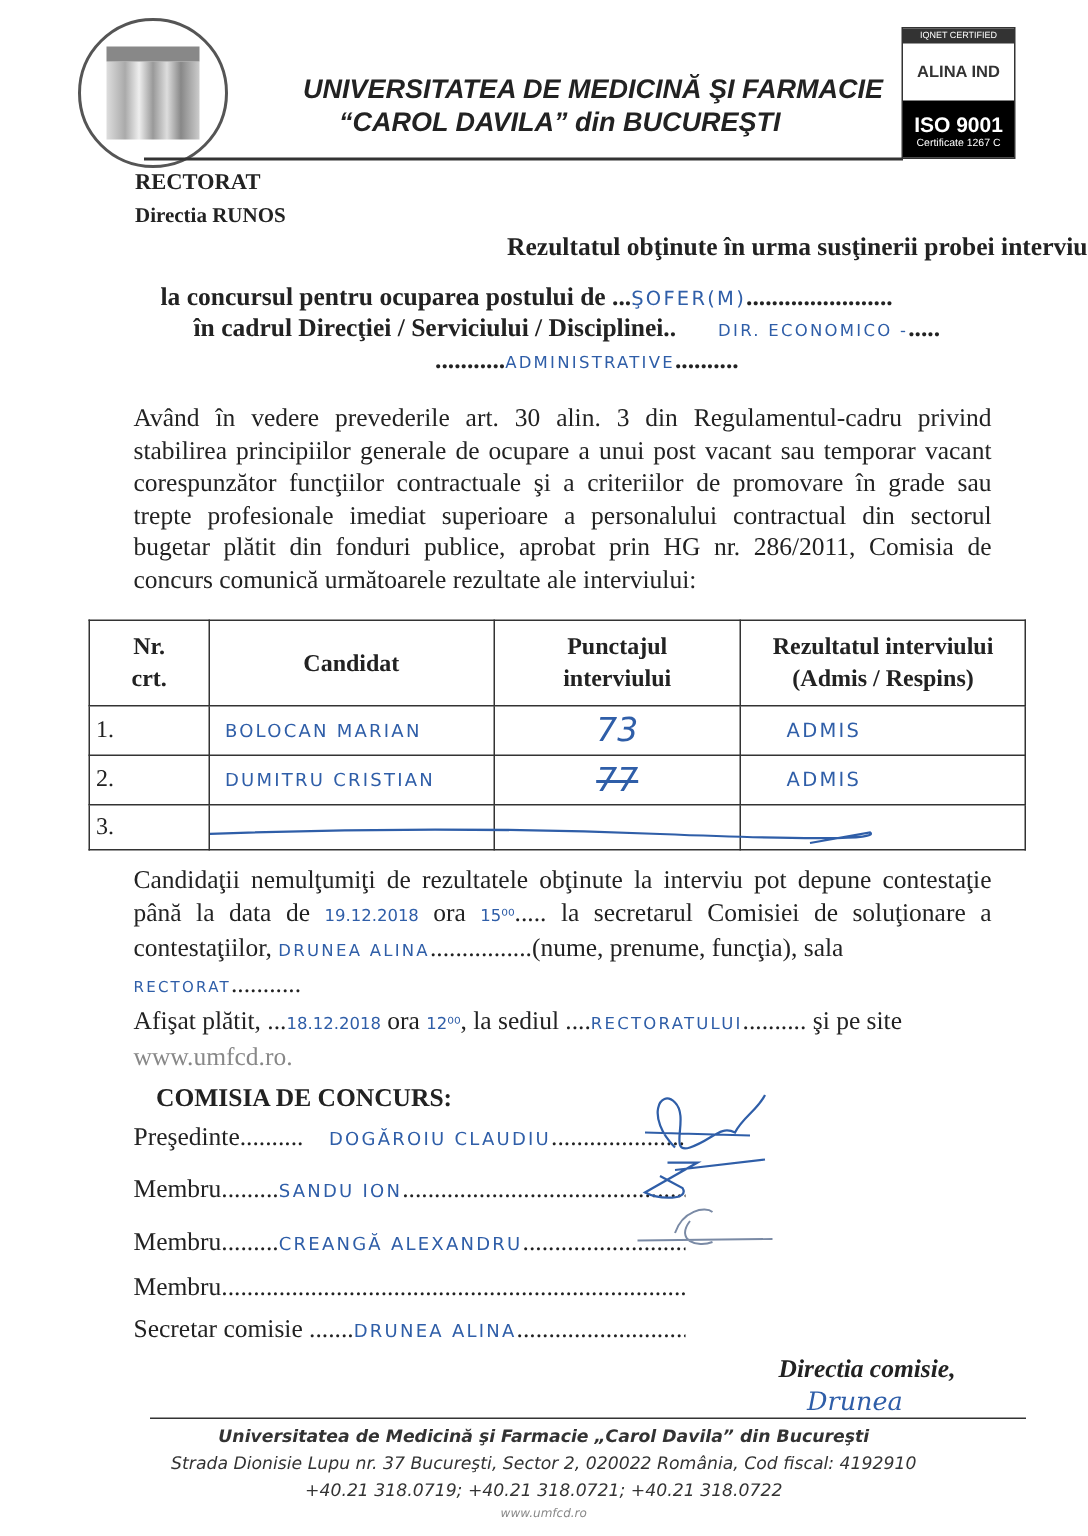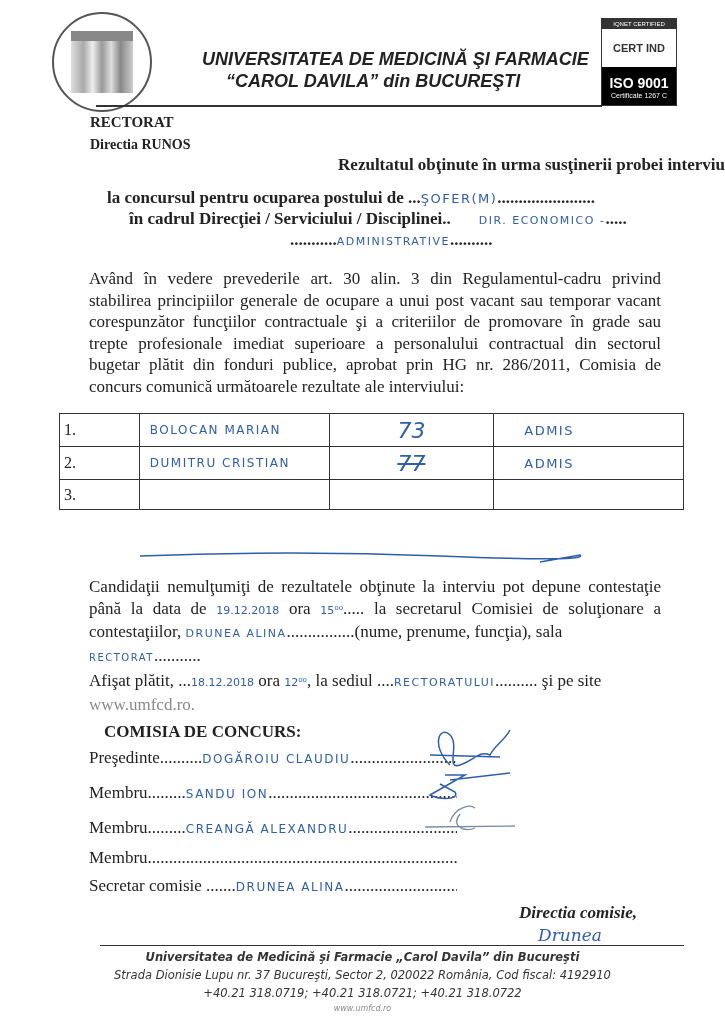--- a/index.html
+++ b/index.html
@@ -30,21 +30,21 @@
 <body>
 
 <div class="abs seal">
   <div class="seal-inner"></div>
 </div>
 <div class="abs head-title" style="left:202px; top:49px;">UNIVERSITATEA DE MEDICINĂ ŞI FARMACIE</div>
 <div class="abs head-title" style="left:226px; top:71px;">“CAROL DAVILA” din BUCUREŞTI</div>
 
 <div class="abs iso">
   <div class="iso-top">IQNET CERTIFIED</div>
-  <div class="iso-mid">CERT IND</div>
+  <div class="iso-mid">ALINA IND</div>
   <div class="iso-bot">
     <div class="iso-num">ISO 9001</div>
     <div class="iso-cert">Certificate 1267 C</div>
   </div>
 </div>
 
 <div class="abs rule" style="left:96px; top:105px; width:506px;"></div>
 
 <div class="abs bold" style="left:90px; top:114px; font-size:15px;">RECTORAT</div>
 <div class="abs bold" style="left:90px; top:137px; font-size:14px;">Directia RUNOS</div>
@@ -64,20 +64,26 @@
 <div class="abs p" style="left:89px; top:268px; width:572px;">Având în vedere prevederile art. 30 alin. 3 din Regulamentul-cadru privind stabilirea principiilor generale de ocupare a unui post vacant sau temporar vacant corespunzător funcţiilor contractuale şi a criteriilor de promovare în grade sau trepte profesionale imediat superioare a personalului contractual din sectorul bugetar plătit din fonduri publice, aprobat prin HG nr. 286/2011, Comisia de concurs comunică următoarele rezultate ale interviului:</div>
 
 <table class="res">
   <colgroup>
       <col style="width:80px">
       <col style="width:190px">
       <col style="width:165px">
       <col style="width:190px">
     </colgroup>
   <tbody>
+      <tr style="height:57px;">
+    <th style="padding:3px 18px;">Nr. crt.</th>
+    <th>Candidat</th>
+    <th style="padding:3px 30px;">Punctajul interviului</th>
+    <th>Rezultatul interviului (Admis / Respins)</th>
+  </tr>
   <tr style="height:33px;">
     <td style="padding-left:4px;">1.</td>
     <td class="hand" style="padding-left:10px; font-size:12px;">BOLOCAN MARIAN</td>
     <td class="hand-lg" style="text-align:center;">73</td>
     <td class="hand" style="padding-left:30px; font-size:13px;">ADMIS</td>
   </tr>
   <tr style="height:33px;">
     <td style="padding-left:4px;">2.</td>
     <td class="hand" style="padding-left:10px; font-size:12px;">DUMITRU CRISTIAN</td>
     <td class="hand-lg" style="text-align:center; text-decoration: line-through;">77</td>
@@ -101,21 +107,21 @@
 </div>
 
 <div class="abs p" style="left:89px; top:670px; width:572px;">
   <span>Afişat plătit, ...</span><span class="hand" style="font-size:11px; letter-spacing:0;">18.12.2018</span><span> ora </span><span class="hand" style="font-size:11px; letter-spacing:0;">12⁰⁰</span><span>, la sediul ....</span><span class="hand">RECTORATULUI</span><span>.......... şi pe site</span><br>
   <span style="color:#888;">www.umfcd.ro.</span>
 </div>
 
 <div class="abs bold" style="left:104px; top:722px; font-size:17px;">COMISIA DE CONCURS:</div>
 
 <div class="abs" style="left:89px; top:748px; width:368px; font-size:17px; white-space:nowrap; overflow:hidden;">
-  <span>Preşedinte</span><span>..........</span><span class="hand" style="font-size:12px;">DOGĂROIU CLAUDIU</span><span>...................................................</span>
+  <span>Preşedinte</span><span>..........</span><span class="hand" style="font-size:12px;margin-left:17px;">DOGĂROIU CLAUDIU</span><span>...................................................</span>
 </div>
 <div class="abs" style="left:89px; top:783px; width:368px; font-size:17px; white-space:nowrap; overflow:hidden;">
   <span>Membru</span><span>.........</span><span class="hand" style="font-size:12px;margin-top:12px;">SANDU ION</span><span>.......................................................................</span>
 </div>
 <div class="abs" style="left:89px; top:818px; width:368px; font-size:17px; white-space:nowrap; overflow:hidden;">
   <span>Membru</span><span>.........</span><span class="hand" style="font-size:12px;">CREANGĂ ALEXANDRU</span><span>..........................................................</span>
 </div>
 <div class="abs" style="left:89px; top:848px; width:368px; font-size:17px; white-space:nowrap; overflow:hidden;">
   <span>Membru</span><span>...............................................................................................</span>
 </div>

